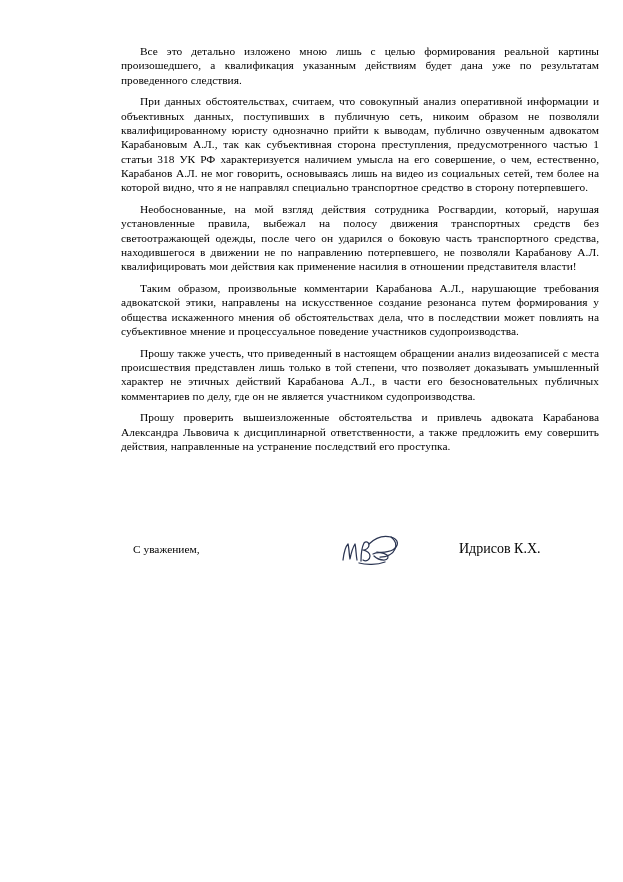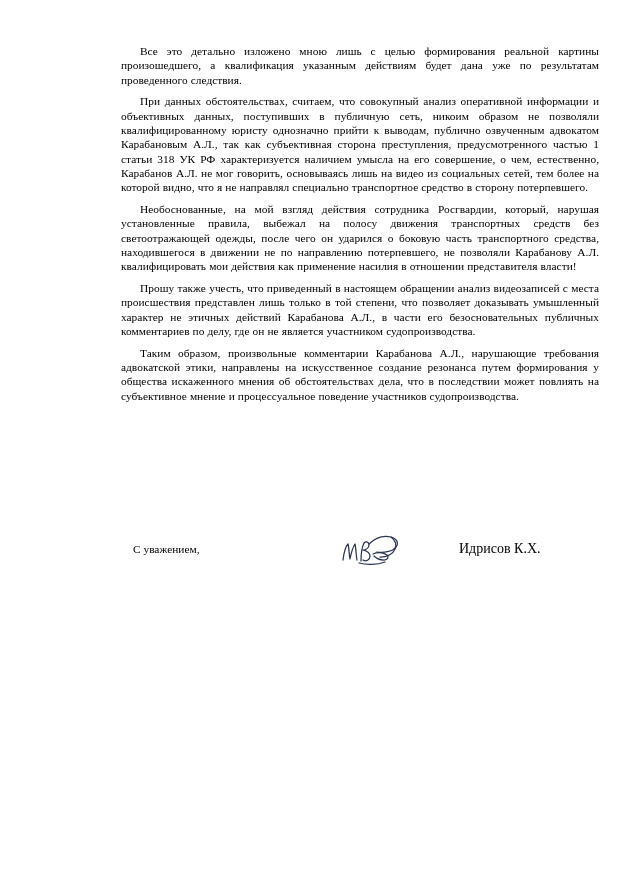--- a/index.html
+++ b/index.html
@@ -83,22 +83,23 @@
 </style>
 </head>
 <body>
 
 <div class="page">
 
   <div class="doc-body">
     <p class="para">Все это детально изложено мною лишь с целью формирования реальной картины произошедшего, а квалификация указанным действиям будет дана уже по результатам проведенного следствия.</p>
     <p class="para">При данных обстоятельствах, считаем, что совокупный анализ оперативной информации и объективных данных, поступивших в публичную сеть, никоим образом не позволяли квалифицированному юристу однозначно прийти к выводам, публично озвученным адвокатом Карабановым А.Л., так как субъективная сторона преступления, предусмотренного частью 1 статьи 318 УК РФ характеризуется наличием умысла на его совершение, о чем, естественно, Карабанов А.Л. не мог говорить, основываясь лишь на видео из социальных сетей, тем более на которой видно,  что я не направлял специально транспортное средство в сторону потерпевшего.</p>
     <p class="para">Необоснованные, на мой взгляд действия сотрудника Росгвардии, который, нарушая установленные правила, выбежал на полосу движения транспортных средств без светоотражающей одежды, после чего он ударился о боковую часть транспортного средства, находившегося в движении не по направлению потерпевшего, не позволяли Карабанову А.Л. квалифицировать мои действия как применение насилия в отношении представителя власти!</p>
+    <p class="para">Таким образом, произвольные комментарии Карабанова А.Л., нарушающие требования адвокатской этики, направлены на искусственное создание резонанса путем формирования у общества искаженного мнения об обстоятельствах дела, что в последствии может повлиять на субъективное мнение и процессуальное поведение участников судопроизводства.</p>
     <p class="para">Прошу также учесть, что приведенный в настоящем обращении анализ видеозаписей с места происшествия представлен лишь только в той степени, что позволяет доказывать умышленный характер не этичных действий Карабанова А.Л., в части его безосновательных публичных комментариев по делу, где он не является участником судопроизводства.</p>
-    <p class="para">Таким образом, произвольные комментарии Карабанова А.Л., нарушающие требования адвокатской этики, направлены на искусственное создание резонанса путем формирования у общества искаженного мнения об обстоятельствах дела, что в последствии может повлиять на субъективное мнение и процессуальное поведение участников судопроизводства.</p>
+    <p class="para">Прошу проверить вышеизложенные обстоятельства и привлечь адвоката Карабанова Александра Львовича к дисциплинарной ответственности, а также предложить ему совершить действия, направленные на устранение последствий его проступка.</p>
   </div>
 
   <div class="signature-block">
     <span class="sig-closing">С уважением,</span>
 
     <span class="sig-mark">
       <svg viewBox="0 0 70 36" xmlns="http://www.w3.org/2000/svg" aria-hidden="true">
         <g fill="none" stroke="#2b3552" stroke-width="1.25" stroke-linecap="round" stroke-linejoin="round">
           <path d="M4 30 C5 22, 7 16, 9 14 C10 17, 10 24, 11 29 C12 24, 14 17, 16 14 C17 18, 17 25, 18 30"></path>
           <path d="M22 31 C22 24, 23 17, 25 13 C27 11, 30 12, 30 15 C30 18, 27 20, 24 20 C28 21, 31 23, 31 26 C31 30, 27 32, 24 30"></path>

